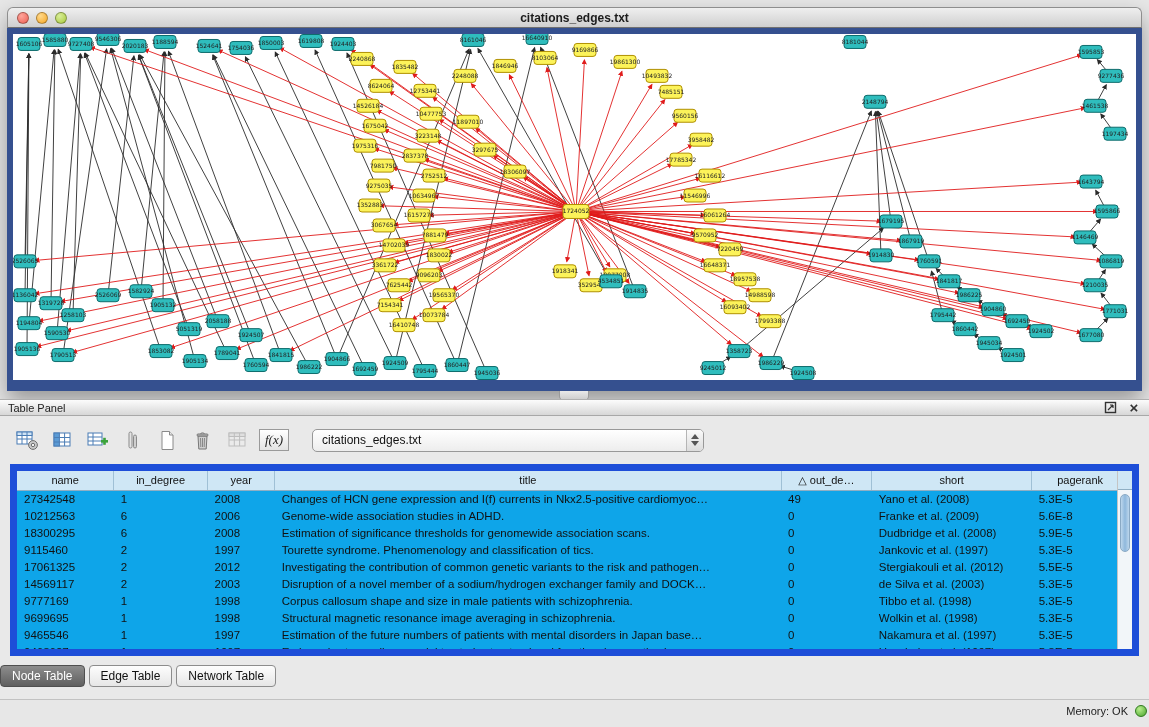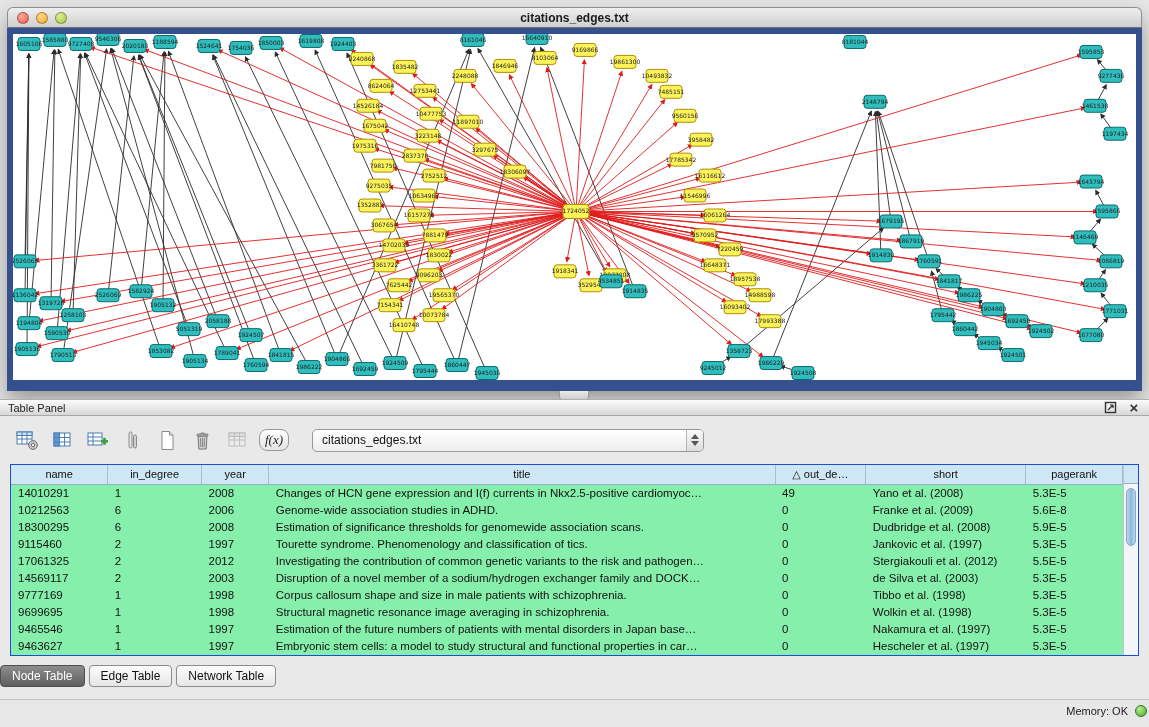--- a/index.html
+++ b/index.html
@@ -29,33 +29,33 @@
   .panel-header{height:16px;background:linear-gradient(#fcfcfc,#d7d7d7);border-bottom:1px solid #a8a8a8;
                 display:flex;align-items:center;padding:0 8px;font-size:11px;color:#222;}
   .panel-header .ph-title{flex:0 0 auto;}
   .panel-header .ph-actions{margin-left:auto;display:flex;align-items:center;gap:10px;}
   .ph-btn{width:14px;height:14px;display:flex;align-items:center;justify-content:center;cursor:default;color:#333;}
   .ph-close{font-size:15px;font-weight:bold;line-height:10px;}
 
   .toolbar{display:flex;align-items:center;gap:9px;padding:10px 0 6px 14px;height:44px;}
   .tb-btn{width:26px;height:24px;display:flex;align-items:center;justify-content:center;background:transparent;border:none;}
   .tb-btn.disabled{opacity:.45;}
-  .fx-btn{width:30px;height:22px;border:1px solid #9a9a9a;border-radius:8px;background:linear-gradient(#ffffff,#e3e3e3);
+  .fx-btn{width:30px;height:22px;border:1px solid #9a9a9a;border-radius:0;background:linear-gradient(#ffffff,#e3e3e3);
           font-family:"Liberation Serif",serif;font-style:italic;font-size:13px;color:#222;
           display:flex;align-items:center;justify-content:center;}
   .combo{margin-left:14px;width:392px;height:23px;border:1px solid #989898;border-radius:5px;
          background:linear-gradient(#ffffff,#ededed);display:flex;align-items:center;position:relative;}
   .combo-value{font-size:12px;color:#111;padding-left:9px;flex:1;}
   .combo-stepper{width:17px;height:21px;border-left:1px solid #b5b5b5;display:flex;flex-direction:column;
                  align-items:center;justify-content:center;gap:2px;background:linear-gradient(#fafafa,#dcdcdc);
                  border-radius:0 4px 4px 0;}
   .combo-stepper .up{width:0;height:0;border-left:4px solid transparent;border-right:4px solid transparent;border-bottom:5px solid #555;}
   .combo-stepper .dn{width:0;height:0;border-left:4px solid transparent;border-right:4px solid transparent;border-top:5px solid #555;}
 
-  .table-wrap{margin:4px 10px 0 10px;height:192px;background:#86efac;border:1px solid #1d4ed8;position:relative;overflow:hidden;}
+  .table-wrap{margin:4px 10px 0 10px;height:192px;background:#0ea5e9;border:7px solid #1d4ed8;position:relative;overflow:hidden;}
   table{border-collapse:collapse;table-layout:fixed;width:1112px;}
   thead th{background:#cfe7f5;border-right:1px solid #9fc0d5;border-bottom:1px solid #8fafc4;
            font-size:11px;font-weight:normal;color:#111;height:19px;padding:0 4px;text-align:center;
            white-space:nowrap;overflow:hidden;}
   tbody td{font-size:11.5px;color:#111;height:17px;padding:0 7px;white-space:nowrap;overflow:hidden;}
   .vscroll{position:absolute;top:0;right:0;bottom:0;width:15px;background:#f2f6f9;border-left:1px solid #c4c4c4;}
   .vscroll .head{height:19px;background:#cfe7f5;border-bottom:1px solid #8fafc4;}
   .vthumb{position:absolute;left:2px;right:2px;top:23px;height:58px;border-radius:6px;
           background:linear-gradient(90deg,#bcd6ec,#8fb8dc,#bcd6ec);border:1px solid #8aa9c4;}
 
@@ -843,21 +843,21 @@
             <th style="width: 92px;">in_degree</th>
             <th style="width: 66px;">year</th>
             <th style="width: 497px;">title</th>
             <th style="width: 89px;">△ out_de…</th>
             <th style="width: 157px;">short</th>
             <th style="width: 95px;">pagerank</th>
           </tr>
         </thead>
       <tbody id="tbody">
           <tr>
-            <td>14010291</td>
+            <td>27342548</td>
             <td>1</td>
             <td>2008</td>
             <td>Changes of HCN gene expression and I(f) currents in Nkx2.5-positive cardiomyoc…</td>
             <td>49</td>
             <td>Yano et al. (2008)</td>
             <td>5.3E-5</td>
           </tr>
           <tr>
             <td>10212563</td>
             <td>6</td>

